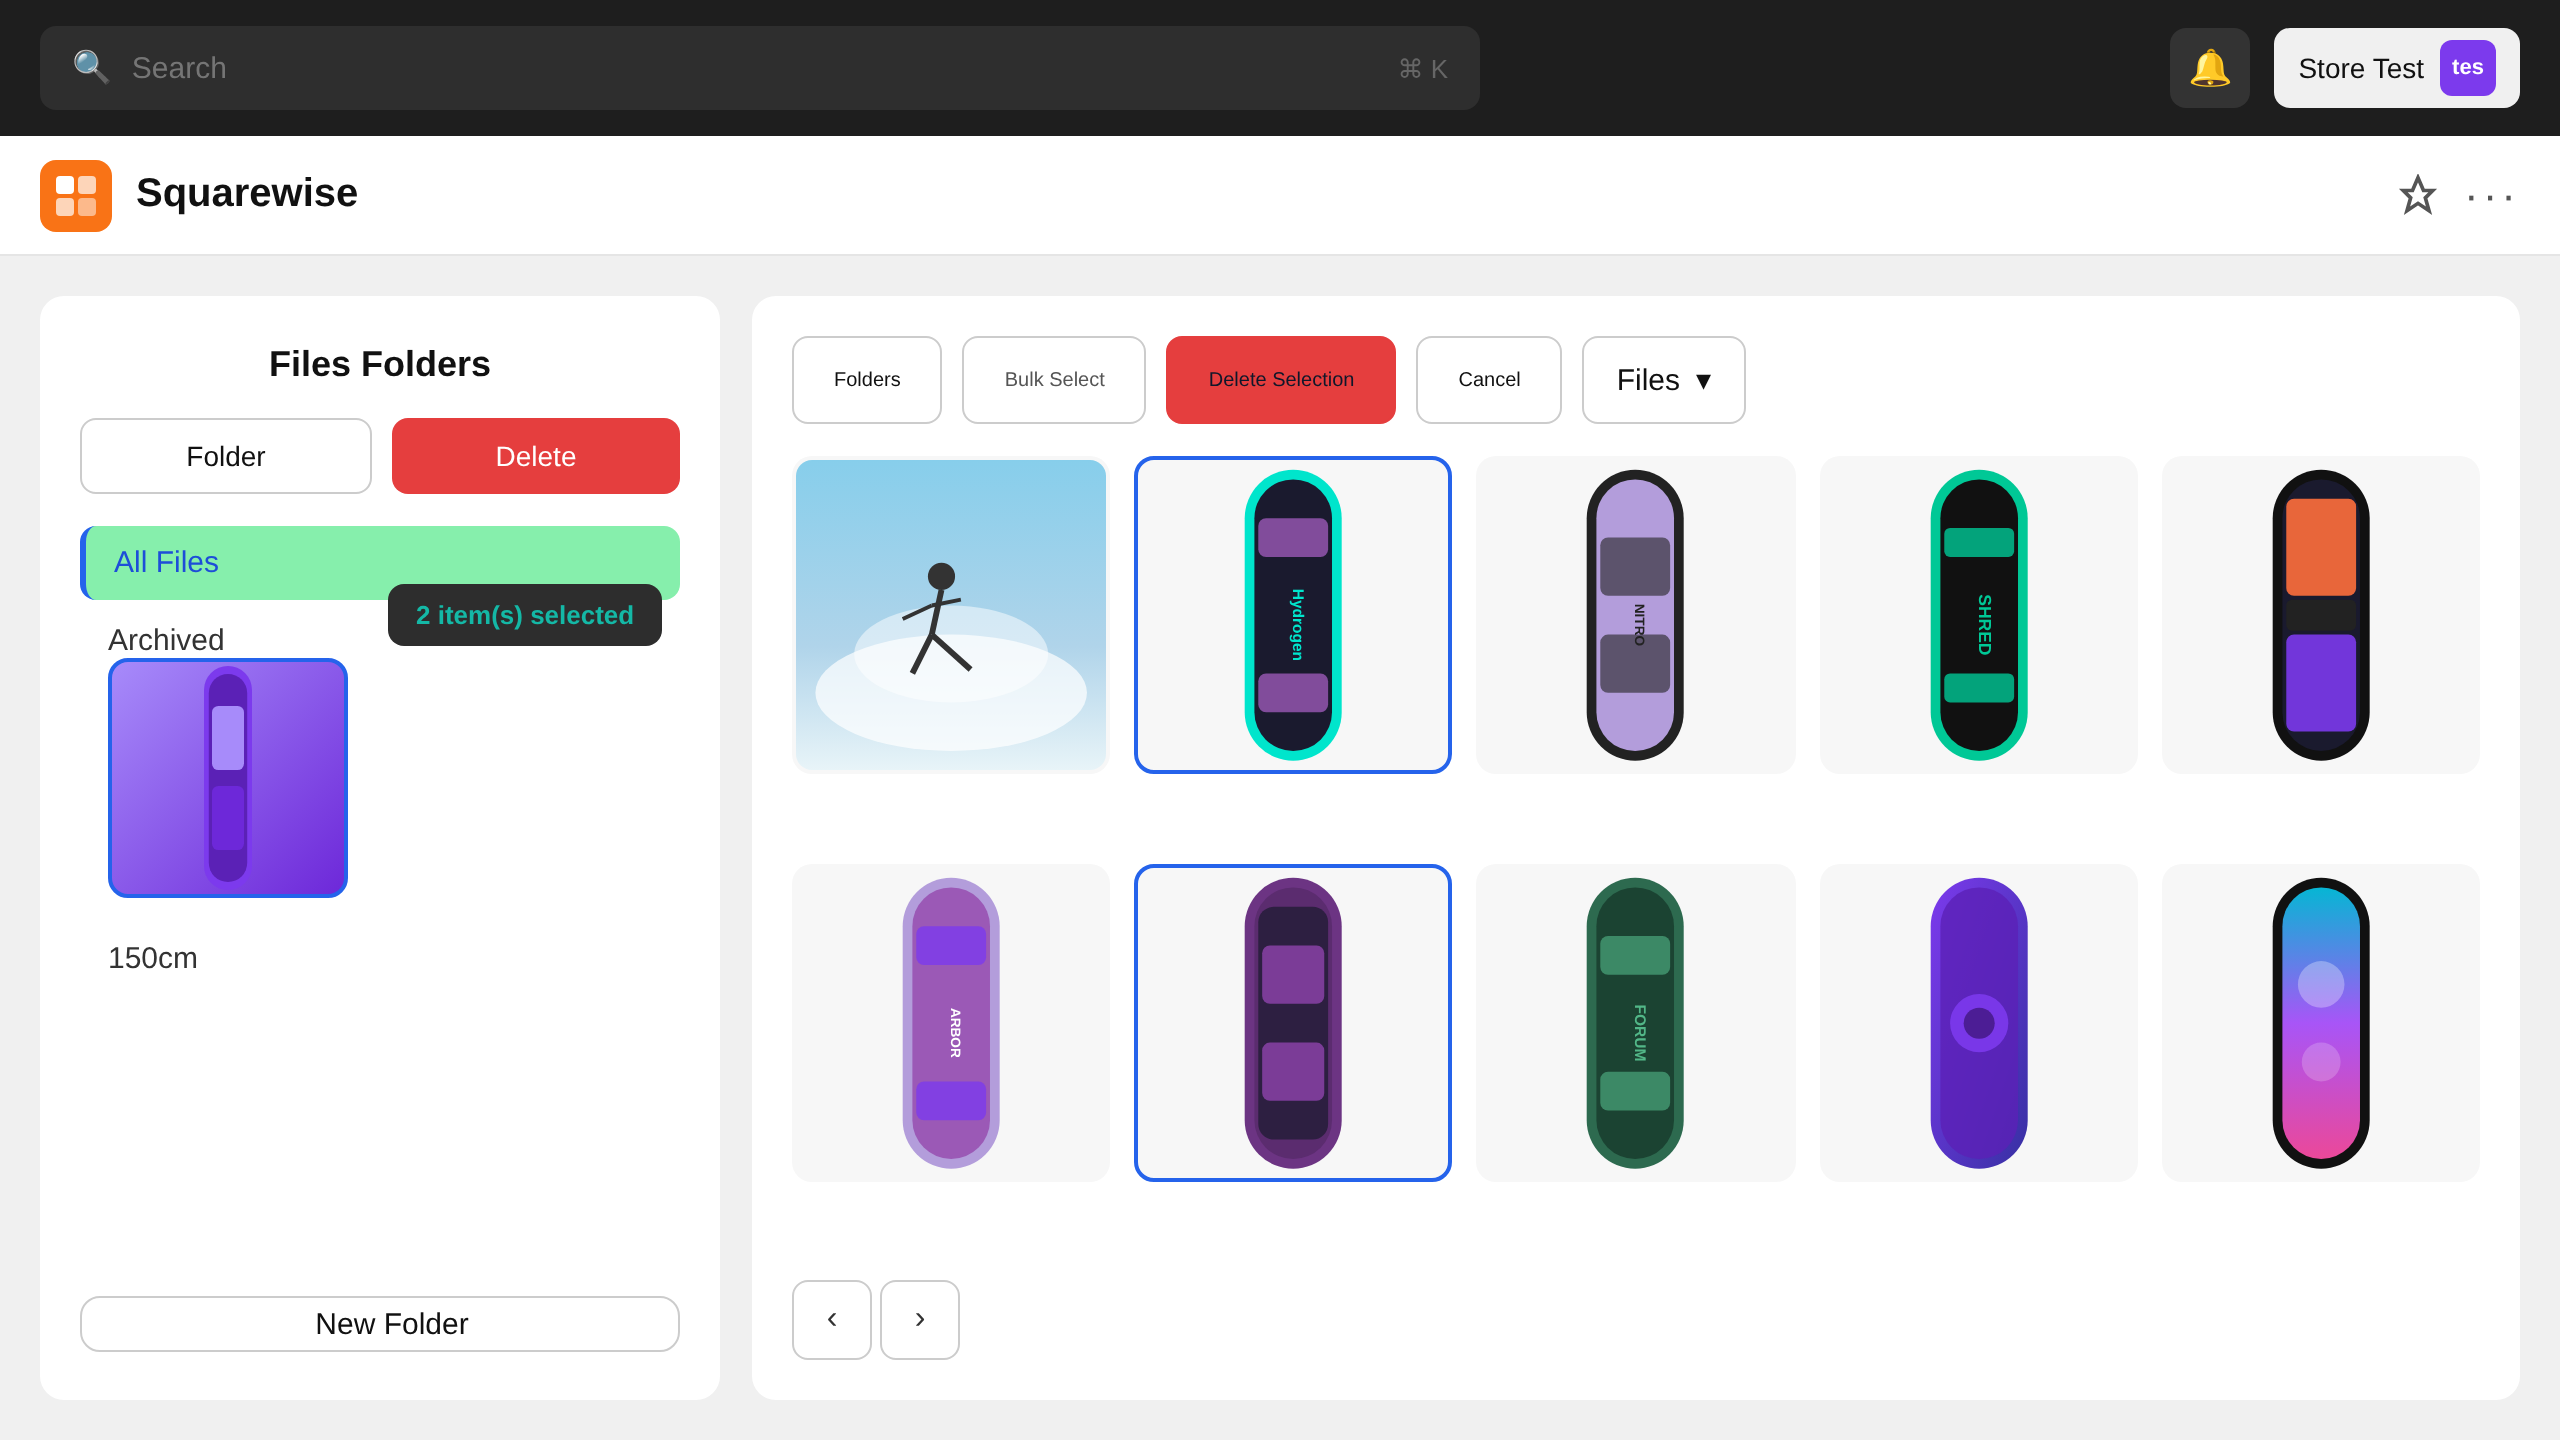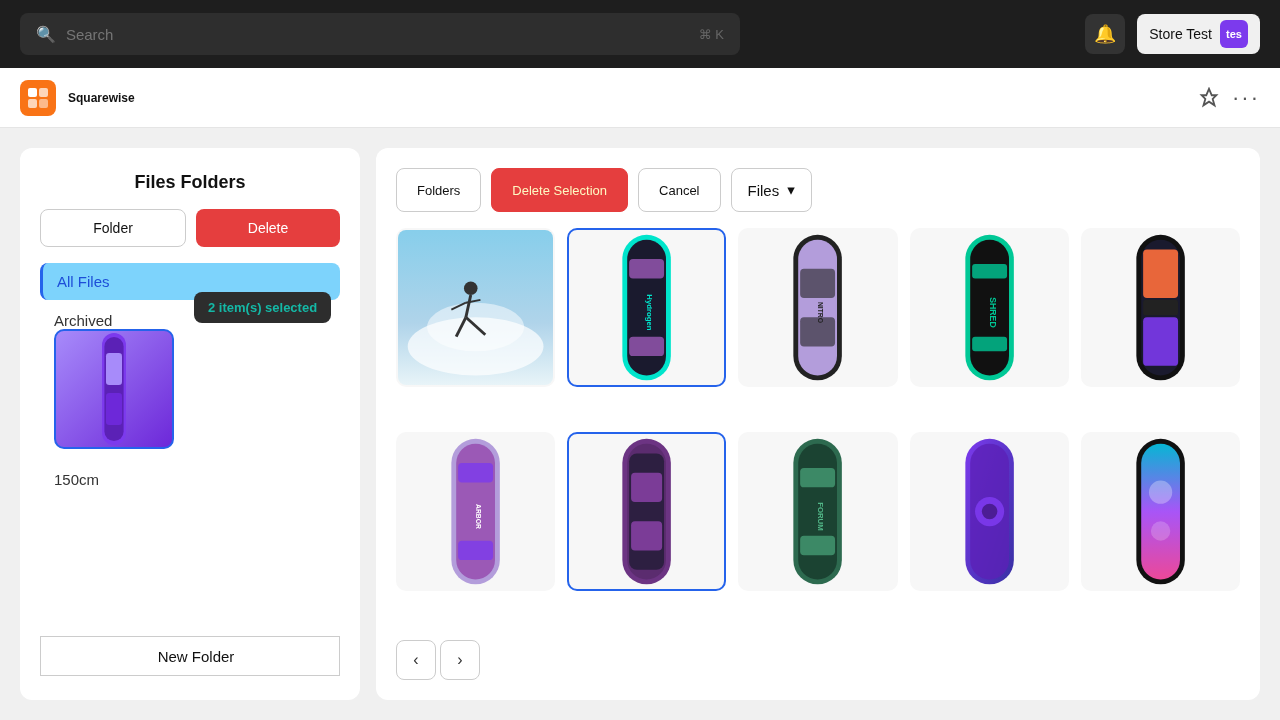--- a/index.html
+++ b/index.html
@@ -98,21 +98,21 @@
       width: 36px;
       height: 36px;
       display: flex;
       align-items: center;
       justify-content: center;
       margin-right: 12px;
       color: white;
       font-size: 18px;
     }
     .app-title {
-      font-size: 12px;
+      font-size: 20px;
       font-weight: 600;
       color: #111;
     }
     .header-actions {
       margin-left: auto;
       display: flex;
       align-items: center;
       gap: 12px;
     }
     .header-icon-btn {
@@ -184,31 +184,31 @@
       gap: 2px;
     }
     .folder-item {
       padding: 10px 14px;
       border-radius: 8px;
       font-size: 15px;
       color: #333;
       cursor: pointer;
     }
     .folder-item.active {
-      background: #7dd3fc;
+      background: #86efac;
       border-left: 3px solid #2563eb;
       color: #1d4ed8;
       font-weight: 500;
     }
     .new-folder-btn {
       margin-top: auto;
-      height: 40px;
+      height: 28px;
       background: white;
       border: 1.5px solid #ccc;
-      border-radius: 0;
+      border-radius: 10px;
       font-size: 15px;
       font-weight: 500;
       cursor: pointer;
       color: #111;
       padding-left: 12px;
     }
 
     
     .tooltip-container {
       position: relative;
@@ -252,31 +252,31 @@
     
     .toolbar {
       display: flex;
       gap: 10px;
       align-items: center;
     }
     .toolbar-btn {
       height: 44px;
       padding: 0 20px;
       border-radius: 8px;
-      font-size: 13px;
+      font-size: 10px;
       font-weight: 500;
       cursor: pointer;
       border: 1.5px solid #ccc;
       background: white;
       color: #111;
     }
     .toolbar-btn.primary {
       background: #e53e3e;
       border-color: #e53e3e;
-      color: #fef9c3;
+      color: #0f172a;
     }
     .toolbar-btn.ghost {
       background: white;
       border: 1.5px solid #ccc;
       color: #555;
     }
     .files-dropdown {
       height: 44px;
       padding: 0 16px;
       border-radius: 8px;
@@ -405,20 +405,21 @@
       </div>
       <div class="folder-item">150cm</div>
     </div>
     <button class="new-folder-btn">New Folder</button>
   </div>
 
   <div class="content-area">
 
     <div class="toolbar">
       <button class="toolbar-btn">Folders</button>
+      <button class="toolbar-btn ghost">Bulk Select</button>
       <button class="toolbar-btn primary">Delete Selection</button>
       <button class="toolbar-btn">Cancel</button>
       <div class="files-dropdown">
         <span>Files</span>
         <span>▾</span>
       </div>
     </div>
 
     <div class="image-grid">
 

